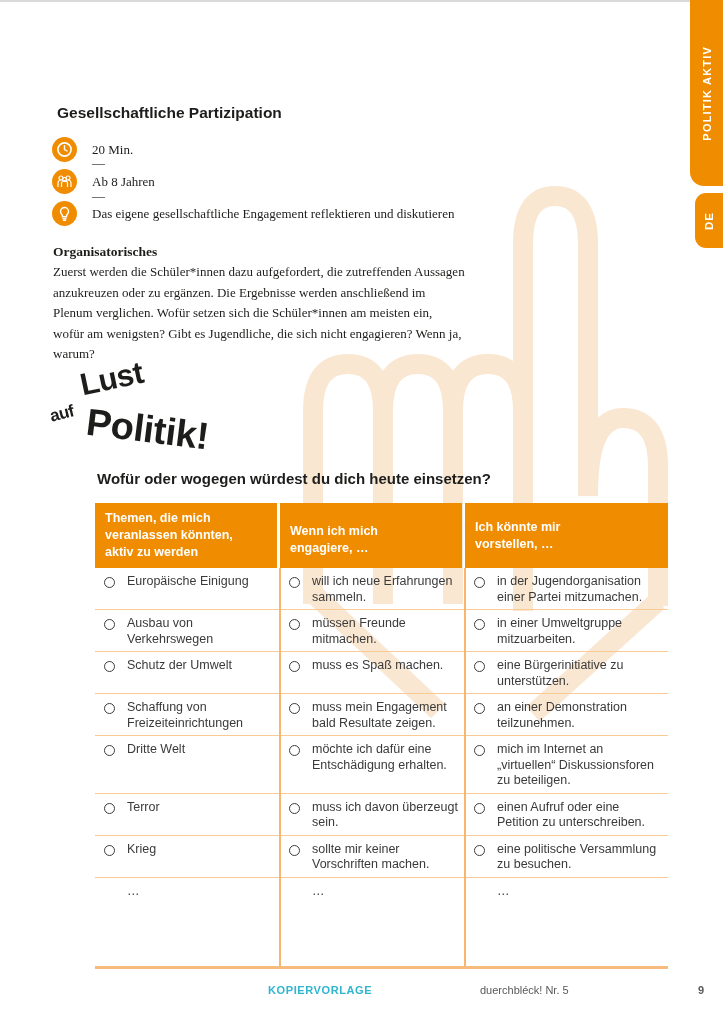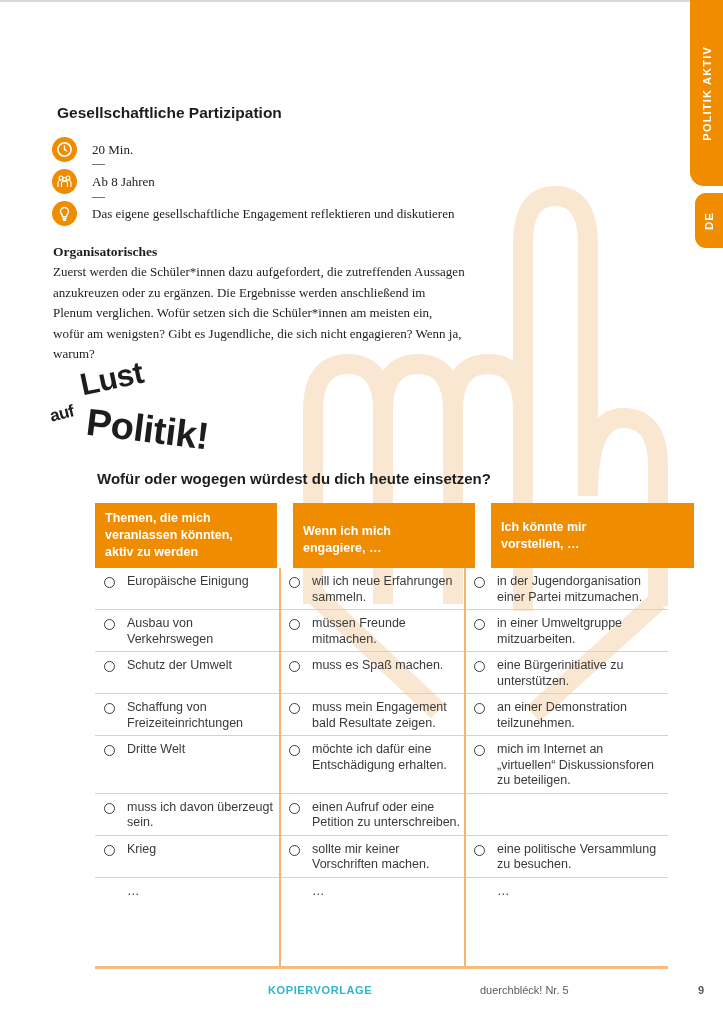--- a/index.html
+++ b/index.html
@@ -36,21 +36,21 @@
   .logo{position:absolute;left:0;top:0;z-index:2;}
   .logo span{position:absolute;font-weight:bold;white-space:nowrap;letter-spacing:-0.5px;}
   .logo-lust{left:80px;top:361px;font-size:31px;transform:rotate(-12deg);}
   .logo-auf{left:50px;top:404px;font-size:17px;transform:rotate(-14deg);}
   .logo-politik{left:86px;top:408px;font-size:38px;transform:rotate(7deg);}
 
   .question{position:absolute;left:97px;top:470px;font-size:15px;font-weight:bold;z-index:2;}
 
   
   .wtable{position:absolute;left:95px;top:503px;width:573px;z-index:2;}
-  .thead{display:grid;grid-template-columns:182px 182px 203px;column-gap:16px;height:65px;border-radius:26px;}
+  .thead{display:grid;grid-template-columns:182px 182px 203px;column-gap:3px;height:65px;border-radius:26px;}
   .th{background:#f08c00;color:#fff;font-weight:bold;font-size:12.5px;line-height:17px;display:flex;align-items:center;padding:0 0 0 10px;box-sizing:border-box;}
   .th span{display:block;}
   .th.h1 span{max-width:145px;}
   .th.h2 span{max-width:120px;margin-top:8px;}
   .th.h3 span{max-width:130px;}
   .tbody{position:relative;border-bottom:3px solid #f5bc7d;}
   .t-row{display:grid;grid-template-columns:185px 185px 203px;min-height:40px;border-bottom:1px solid #f8ca96;box-sizing:border-box;}
   .t-row.last{min-height:88px;border-bottom:none;}
   .t-cell{display:flex;align-items:flex-start;gap:12px;padding:6px 4px 4px 9px;box-sizing:border-box;}
   .circle{width:9px;height:9px;border:1.3px solid #3c3c3c;border-radius:50%;flex:0 0 9px;margin-top:3px;background:transparent;}
@@ -230,20 +230,24 @@
       <span class="circle"></span>
       <span class="t-text">möchte ich dafür eine Entschädigung erhalten.</span>
     </div>
     <div class="t-cell c3">
       <span class="circle"></span>
       <span class="t-text">mich im Internet an „virtuellen“ Diskussionsforen zu beteiligen.</span>
     </div>
   </div>
 
   <div class="t-row">
+    <div class="t-cell c1">
+      <span class="circle"></span>
+      <span class="t-text">Terror</span>
+    </div>
     <div class="t-cell c2">
       <span class="circle"></span>
       <span class="t-text">muss ich davon überzeugt sein.</span>
     </div>
     <div class="t-cell c3">
       <span class="circle"></span>
       <span class="t-text">einen Aufruf oder eine Petition zu unterschreiben.</span>
     </div>
   </div>
 

